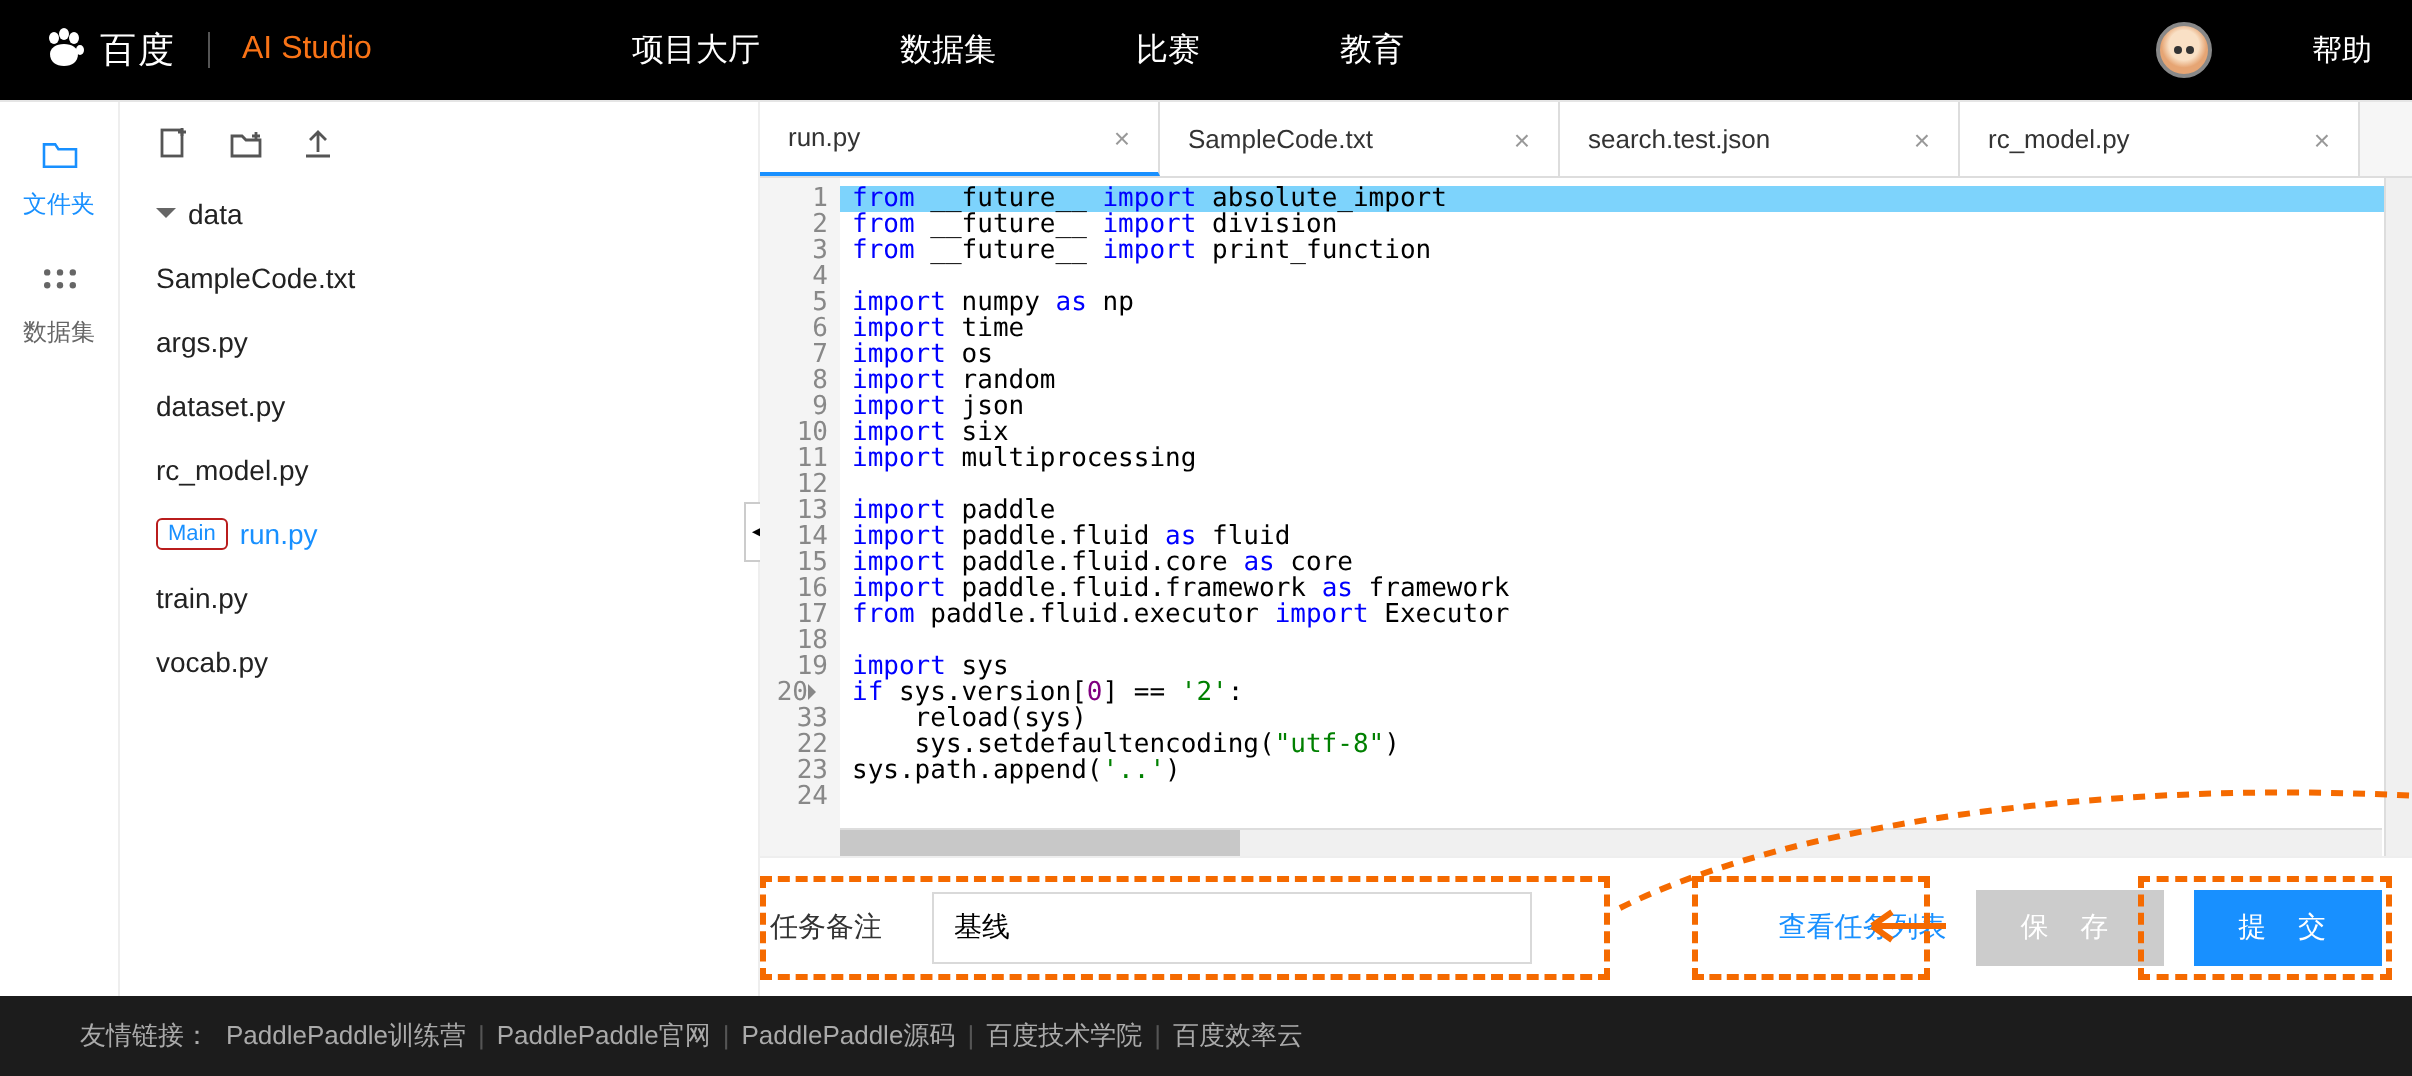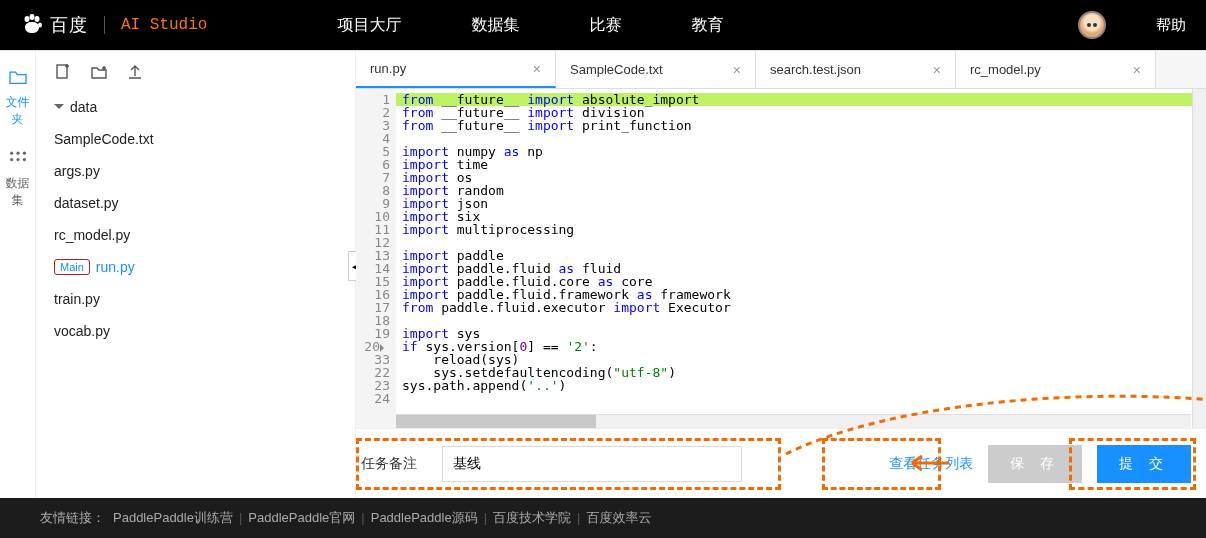--- a/index.html
+++ b/index.html
@@ -1,31 +1,31 @@
 <!DOCTYPE html>
 <html><head>
 <meta charset="utf-8">
 <style>
 * { margin:0; padding:0; box-sizing:border-box; }
 body { font-family:-apple-system,"PingFang SC","Microsoft YaHei",sans-serif; width:1206px; height:538px; overflow:hidden; background:#fff; }
 .header { height:50px; background:#000; display:flex; align-items:center; padding:0 20px; color:#fff; }
-.logo-area { display:flex; align-items:center; gap:6px; font-weight:500;font-family:Liberation Mono, monospace; }
+.logo-area { display:flex; align-items:center; gap:6px; font-weight:500; }
 .paw { width:24px; height:24px; }
 .logo-text { font-size:18px; letter-spacing:1px; }
 .divider-bar { width:1px; height:18px; background:#555; margin:0 10px; }
 .studio-text { font-size:16px; color:#f97316; }
 .nav { display:flex; gap:70px; margin-left:130px; font-size:16px; }
 .nav span { cursor:pointer; }
 .right { margin-left:auto; display:flex; align-items:center; gap:50px; }
 .avatar { width:28px; height:28px; border-radius:50%; background:radial-gradient(circle at 50% 40%,#f9e0c5 40%,#e6a574 60%); border:2px solid #888; position:relative; }
 .avatar::before,.avatar::after { content:""; position:absolute; width:4px; height:4px; background:#333; border-radius:50%; top:10px; }
 .avatar::before { left:7px; } .avatar::after { right:7px; }
 .help { font-size:15px; }
 .main { display:flex; height:448px; border-top:1px solid #e5e5e5; }
-.left-rail { width:36px; border-right:1px solid #eee; text-align:center; padding-top:18px; }
+.left-rail { width:60px; border-right:1px solid #eee; text-align:center; padding-top:18px; }
 .rail-item { margin-bottom:22px; font-size:12px; color:#666; cursor:pointer; }
 .rail-item.active { color:#1890ff; }
 .rail-icon { width:20px; height:16px; margin:0 auto 6px auto; }
 .explorer { width:320px; border-right:1px solid #eee; padding-top:12px; }
 .exp-toolbar { display:flex; gap:18px; padding:0 0 10px 18px; }
 .exp-toolbar span { width:18px; height:18px; color:#555; cursor:pointer; }
 .file-item { padding:8px 0 8px 18px; font-size:14px; color:#222; cursor:pointer; display:flex; align-items:center; gap:6px; }
 .file-item.folder { font-weight:400; }
 .chev { display:inline-block; width:8px; border:5px solid transparent; border-top-color:#666; transform:translateY(2px); }
 .main-badge { border:1px solid #b91c1c; color:#1890ff; font-size:11px; padding:1px 5px; border-radius:3px; }
@@ -33,21 +33,21 @@
 .editor-area { flex:1; display:flex; flex-direction:column; position:relative; }
 .tabs { display:flex; height:38px; background:#f6f6f6; border-bottom:1px solid #ddd; }
 .tab { flex:1; max-width:200px; background:#fff; border-right:1px solid #ddd; display:flex; align-items:center; padding:0 14px; font-size:13px; color:#333; cursor:pointer; justify-content:space-between; }
 .tab.active { border-bottom:2px solid #1890ff; }
 .tab .close { color:#999; font-size:14px; }
 .code-wrap { flex:1; display:flex; font-family:Consolas,Monaco,monospace; font-size:13px; overflow:hidden; position:relative; background:#fff; }
 .gutter { width:40px; background:#f4f4f4; text-align:right; padding:4px 6px 0 0; color:#888; line-height:13px; }
 .gutter div { height:13px; }
 .code { flex:1; padding:4px 0 0 6px; white-space:pre; line-height:13px; color:#000; position:relative; }
 .code .line { height:13px; }
-.code .line.hl { background:#bef264; margin-left:-6px; padding-left:6px; width:calc(100% + 6px); }
+.code .line.hl { background:#7dd3fc; margin-left:-6px; padding-left:6px; width:calc(100% + 6px); }
 .kw { color:#0000ff; } .str { color:#008000; } .num { color:#800080; }
 .collapse-handle { position:absolute; left:-8px; top:200px; width:14px; height:30px; background:#fff; border:1px solid #ccc; border-radius:0 3px 3px 0; font-size:10px; display:flex; align-items:center; justify-content:center; cursor:pointer; }
 .hscroll { position:absolute; bottom:0; left:40px; right:15px; height:14px; background:#f0f0f0; border-top:1px solid #ddd; }
 .hscroll-thumb { position:absolute; left:0; top:0; height:100%; width:200px; background:#c8c8c8; }
 .vscroll { position:absolute; right:0; top:0; bottom:0; width:14px; background:#f0f0f0; border-left:1px solid #ddd; }
 .task-bar { height:70px; border-top:1px solid #eee; display:flex; align-items:center; padding:0 15px 0 5px; gap:15px; position:relative; }
 .task-label { font-size:14px; color:#333; margin-right:10px; }
 .task-input { width:300px; height:36px; border:1px solid #d9d9d9; padding:0 10px; font-size:14px; }
 .task-link { color:#1890ff; font-size:14px; margin-left:auto; cursor:pointer; }
 .btn { height:38px; padding:0 22px; font-size:14px; border:none; cursor:pointer; letter-spacing:6px; }

